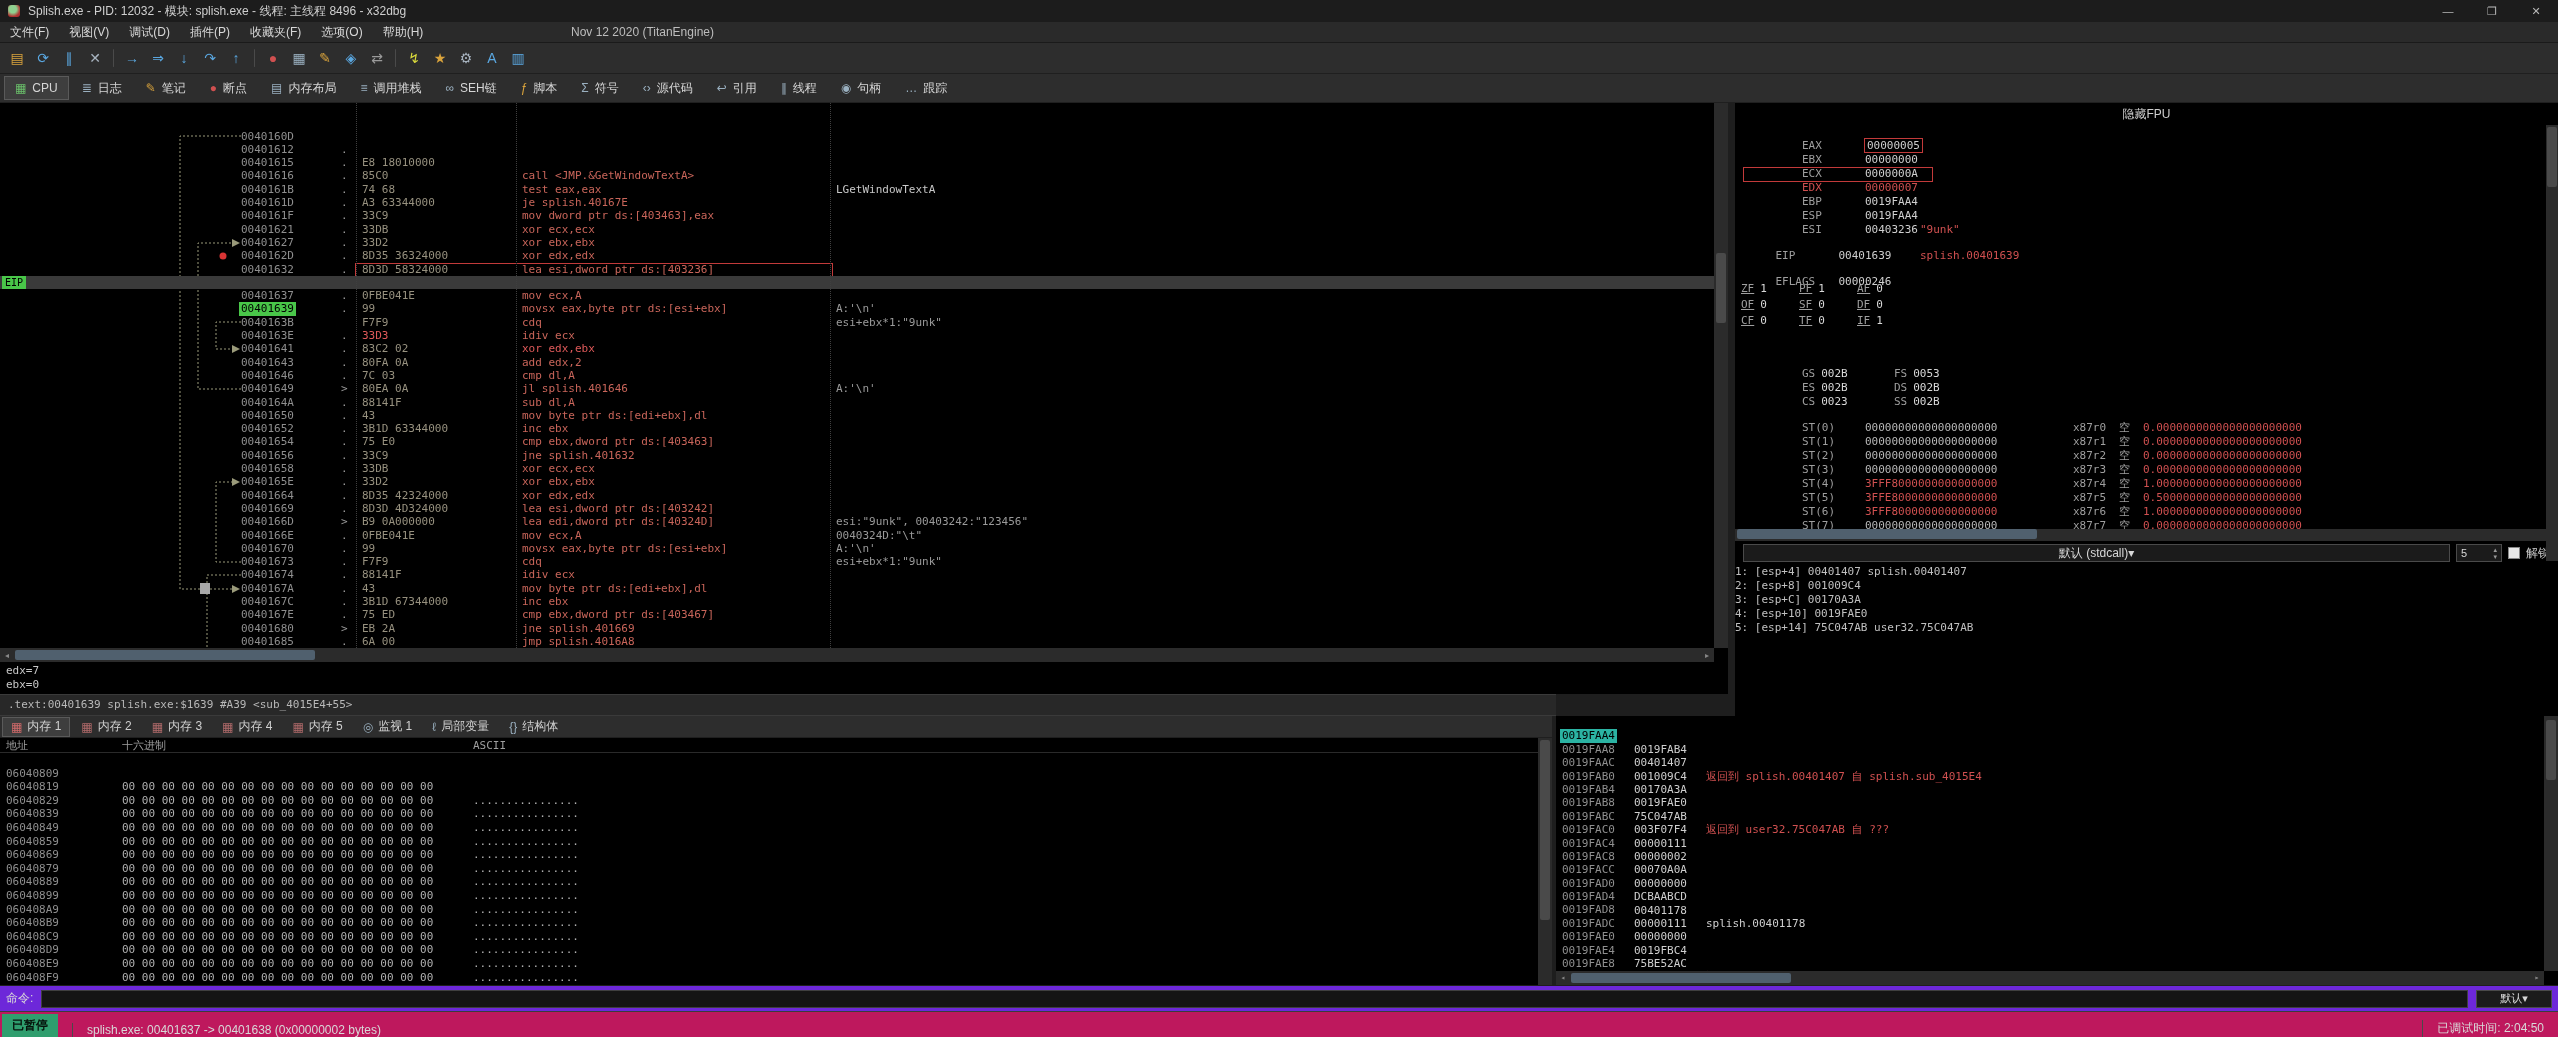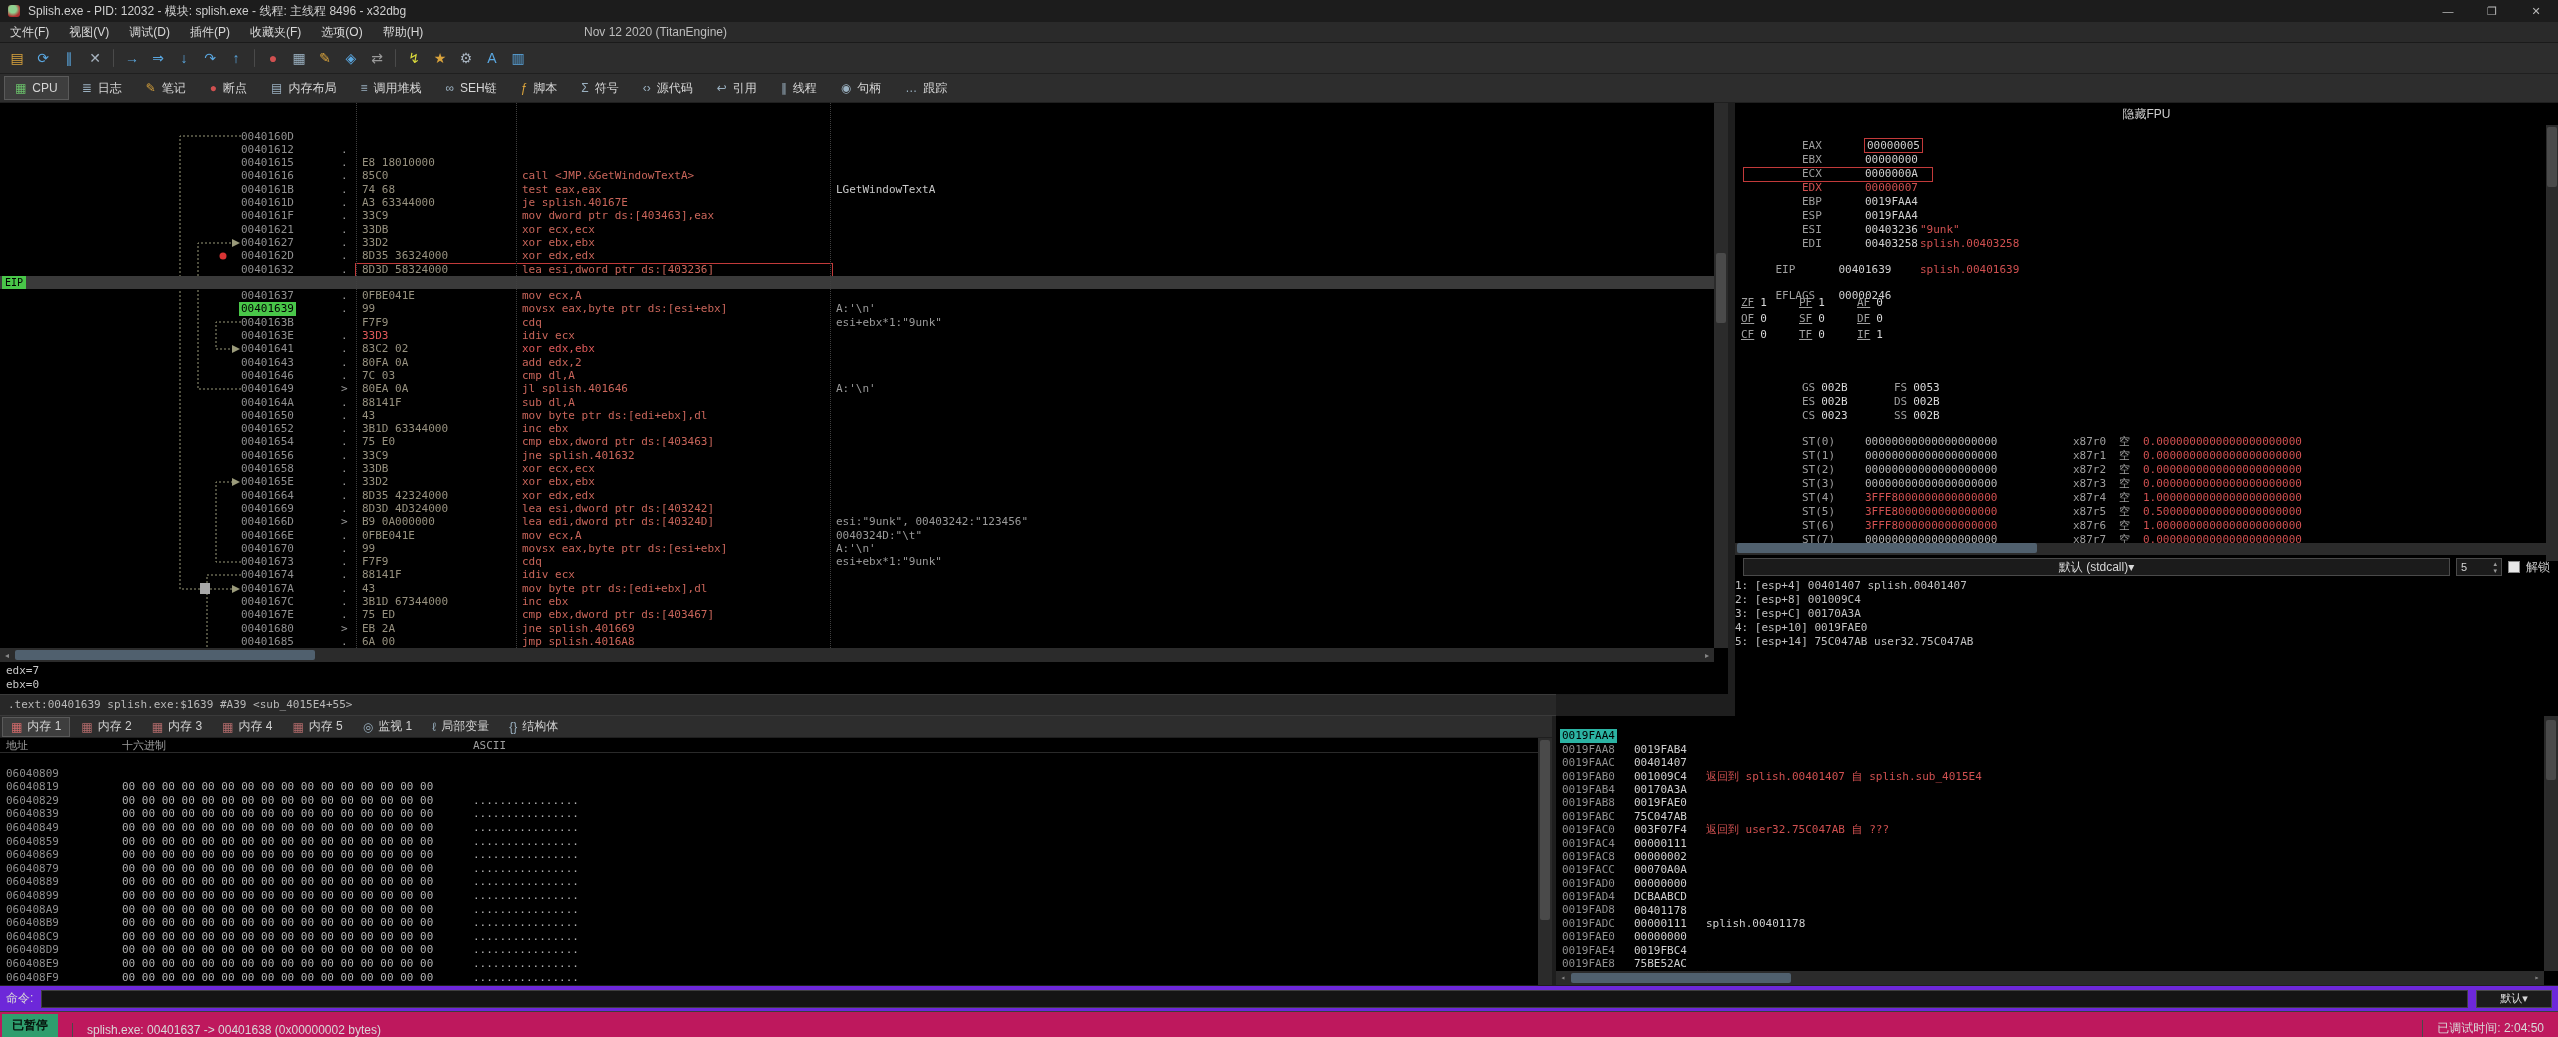--- a/index.html
+++ b/index.html
@@ -7,21 +7,21 @@
 
 
 #titlebar{position:absolute;left:0;top:0;width:2558px;height:22px;background:#1c1c1c;display:flex;align-items:center;font-size:12px;color:#cfcfcf}
 #title-icon{width:12px;height:12px;margin:0 8px;border-radius:3px;background:radial-gradient(circle at 40% 35%,#8fd08f 0 35%,#b03030 70%)}
 #win-btns{margin-left:auto;display:flex;height:22px}
 .win-btn{width:44px;display:flex;align-items:center;justify-content:center;color:#b8b8b8;font-size:11px}
 
 
 #menubar{position:absolute;left:0;top:22px;width:2558px;height:21px;background:#2a2a2a;display:flex;align-items:center;font-size:12px;border-bottom:1px solid #1a1a1a}
 .menu-item{padding:0 10px;height:100%;display:flex;align-items:center;color:#d8d8d8}
-#menu-build{margin-left:24px;color:#bdbdbd}
+#menu-build{margin-left:11px;color:#bdbdbd}
 
 
 #toolbar{position:absolute;left:0;top:43px;width:2558px;height:31px;background:#2d2d2d;display:flex;align-items:center;padding:0 4px;border-bottom:1px solid #1f1f1f}
 .tbtn{width:26px;height:24px;display:flex;align-items:center;justify-content:center;font-size:14px;border-radius:2px}
 .tbtn.tsep-i{width:1px;height:18px;background:#4a4a4a;margin:0 5px;font-size:0}
 
 
 #viewtabs{position:absolute;left:0;top:74px;width:2558px;height:29px;background:#2d2d2d;display:flex;align-items:center;padding:0 4px;gap:2px;border-bottom:1px solid #1f1f1f;font-size:12px}
 .vtab{display:flex;align-items:center;gap:6px;height:24px;padding:0 10px;color:#d6d6d6;border:1px solid transparent}
 .vtab.active{background:#3e3e3e;border-color:#5a5a5a}
@@ -715,23 +715,20 @@
       </div>
 
       <div class="rrow">
         <span class="rl">ESP</span><span class="rv">0019FAA4</span>
       </div>
 
       <div class="rrow">
         <span class="rl">ESI</span><span class="rv">00403236</span><span class="rx red">"9unk"</span>
       </div>
 
-      <div class="rrow">
-        <span class="rl">EDI</span><span class="rv">00403258</span><span class="rx red">splish.00403258</span>
-      </div>
     </div>
   <div class="rgap"></div>
   <div class="rrow">
     <span class="rl">EIP</span><span class="rv">00401639</span><span class="rx red">splish.00401639</span>
   </div>
   <div class="rgap"></div>
   <div class="rrow">
     <span class="rl">EFLAGS</span><span class="rv">00000246</span>
   </div>
   <div class="rgap6"></div>

